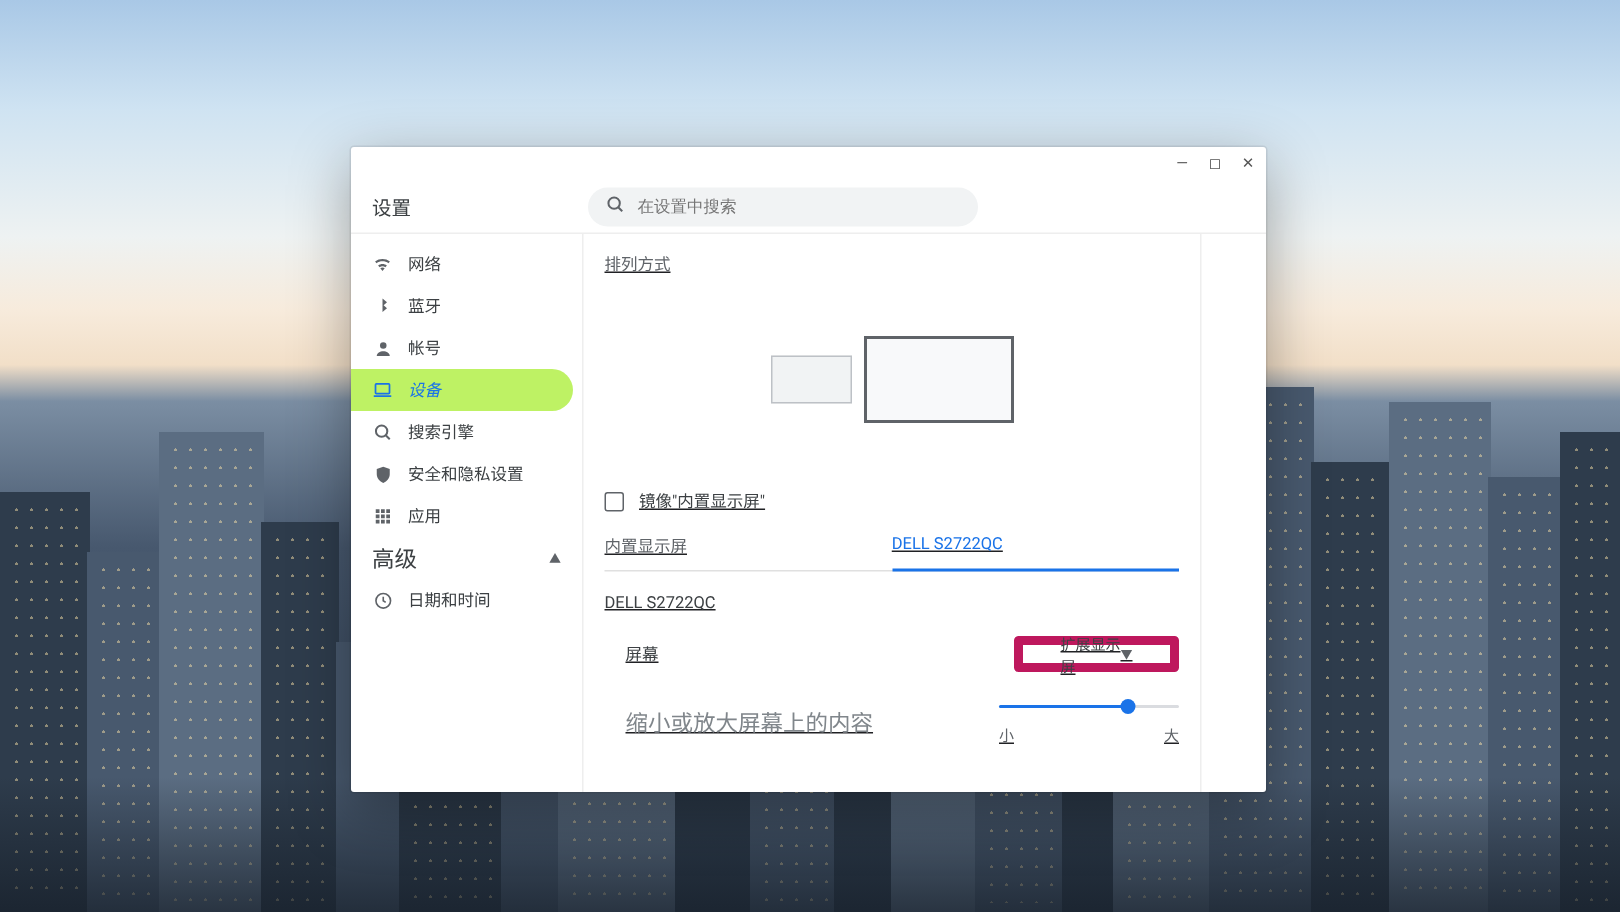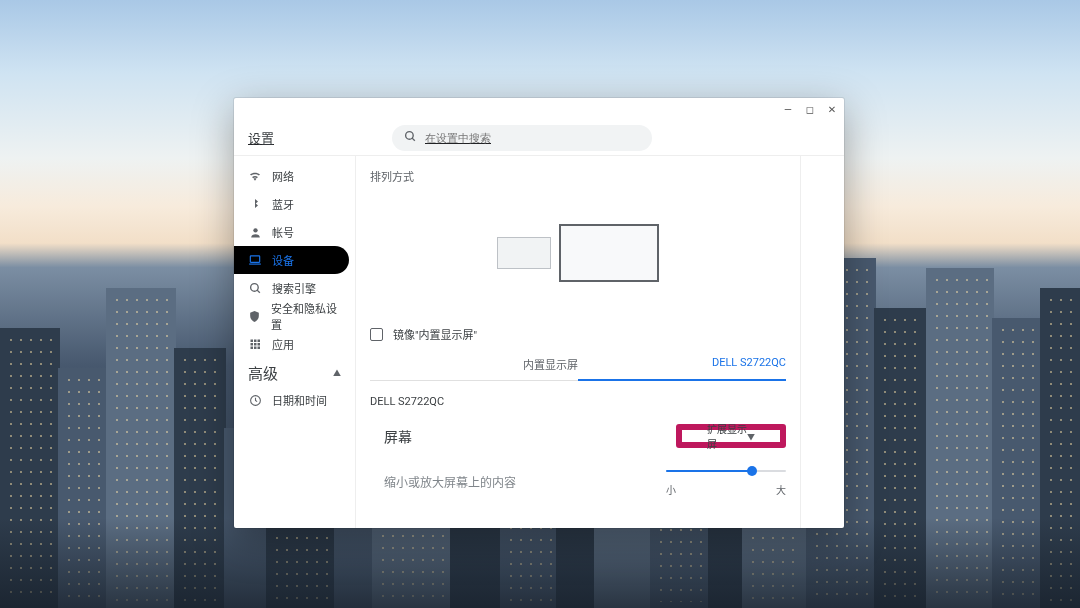--- a/index.html
+++ b/index.html
@@ -24,50 +24,50 @@
   }
   
   .window {
     position:absolute; left:234px; top:98px; width:610px; height:430px;
     background:#fff; border-radius:2px; box-shadow:0 12px 40px rgba(0,0,0,.35), 0 0 0 1px rgba(0,0,0,.08);
     display:flex; flex-direction:column; overflow:hidden;
     font-size:11px; color:#202124;
   }
   .titlebar { display:flex; justify-content:flex-end; align-items:center; height:22px; padding:0 6px; gap:10px; color:#555; }
   .titlebar span { width:12px; height:12px; display:flex; align-items:center; justify-content:center; font-size:10px; cursor:pointer; }
-  .header { display:flex; align-items:center; height:36px; padding:0 14px; border-bottom:1px solid #eee;text-decoration:underline; }
+  .header { display:flex; align-items:center; height:36px; padding:0 14px; border-bottom:1px solid #eee; }
   .header-title { font-size:13px; color:#3c4043; }
   .search { margin-left:auto; margin-right:auto; width:260px; height:26px; background:#f1f3f4; border-radius:13px; display:flex; align-items:center; padding:0 12px; color:#5f6368; gap:8px; position:relative; left:-30px;}
   .search input { border:0; background:transparent; outline:none; flex:1; font-size:11px; color:#3c4043; }
   .body { flex:1; display:flex; min-height:0; }
-  .sidebar { width:122px; border-right:1px solid #eee; padding:6px 0; overflow:hidden; }
+  .sidebar { width:155px; border-right:1px solid #eee; padding:6px 0; overflow:hidden; }
   .sb-item { display:flex; align-items:center; gap:10px; height:28px; padding:0 10px 0 14px; font-size:11px; color:#3c4043; cursor:pointer; border-radius:0 14px 14px 0; margin-right:6px; }
   .sb-item .ic { width:14px; height:14px; display:flex; align-items:center; justify-content:center; color:#5f6368; font-size:12px; }
-  .sb-item.selected { background:#000000; color:#1a73e8; }
+  .sb-item.selected { background:#bef264; color:#1a73e8;font-style:italic; }
   .sb-item.selected .ic { color:#1a73e8; }
   .sb-adv { display:flex; align-items:center; justify-content:space-between; padding:0 14px; height:28px; font-size:15px; color:#3c4043; cursor:pointer; }
   .content { flex:1; overflow:hidden; display:flex; }
-  .main { flex:1; padding:10px 14px 0 14px; overflow-y:auto; }
+  .main { flex:1; padding:10px 14px 0 14px; overflow-y:auto;text-decoration:underline; }
   .rail { width:44px; border-left:1px solid #eee; }
   .sec-title { font-size:11px; color:#5f6368; margin:2px 0 4px; }
   .sec-sub { font-size:10px; color:#80868b; margin-bottom:10px; }
   .arrangement { height:130px; display:flex; align-items:center; justify-content:center; gap:8px; }
   .mon { border:1px solid #bdc1c6; background:#f1f3f4; }
   .mon.small { width:54px; height:32px; }
   .mon.big   { width:100px; height:58px; background:#f8f9fa; border:2px solid #5f6368; }
   .mirror-row { display:flex; align-items:center; gap:10px; margin:8px 0 6px; font-size:11px; color:#3c4043; }
   .chk { width:13px; height:13px; border:1.5px solid #5f6368; border-radius:2px; }
   .tabs { display:flex; border-bottom:1px solid #e0e0e0; margin-top:4px; }
-  .tab { flex:1; text-align:right; padding:8px 0; font-size:11px; color:#5f6368; cursor:pointer; }
+  .tab { flex:1; text-align:left; padding:8px 0; font-size:11px; color:#5f6368; cursor:pointer; }
   .tab.active { color:#1a73e8; border-bottom:2px solid #1a73e8; margin-bottom:-1px; }
   .panel-title { font-size:11px; color:#3c4043; margin:14px 0 10px; }
   .row { display:flex; align-items:center; padding:6px 0 10px; }
   .row .labels { flex:1; }
-  .row .lbl { font-size:14px; color:#3c4043; }
-  .row .hint { font-size:12px; color:#80868b; margin-top:2px; }
+  .row .lbl { font-size:11px; color:#3c4043; }
+  .row .hint { font-size:15px; color:#80868b; margin-top:2px; }
   .dropdown { width:110px; height:24px; border:6px solid #be185d; background:#fff; border-radius:3px; display:flex; align-items:center; justify-content:space-between; padding:0 25px; font-size:10px; color:#3c4043; cursor:pointer; }
   .slider-wrap { width:120px; display:flex; flex-direction:column; }
   .slider { position:relative; height:14px; display:flex; align-items:center; }
   .track { position:absolute; left:0; right:0; height:2px; background:#dadce0; border-radius:2px; }
   .track-fill { position:absolute; left:0; height:2px; background:#1a73e8; border-radius:2px; }
   .thumb { position:absolute; width:10px; height:10px; background:#1a73e8; border-radius:50%; top:2px; transform:translateX(-50%); }
   .slider-labels { display:flex; justify-content:space-between; font-size:10px; color:#5f6368; margin-top:4px; }
   .caret { font-size:9px; color:#5f6368; }
   .caret-up::before { content:"▲"; font-size:8px; }
   .caret-down::before { content:"▼"; font-size:8px; }

